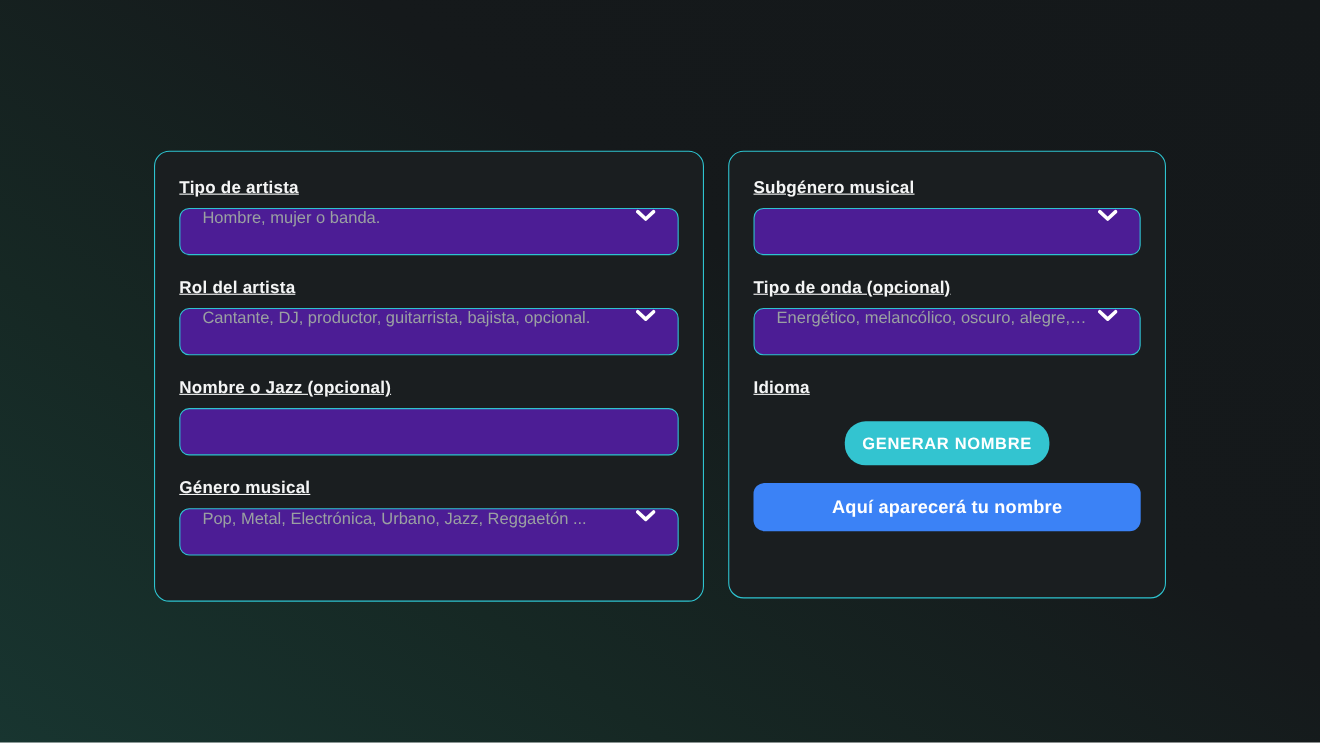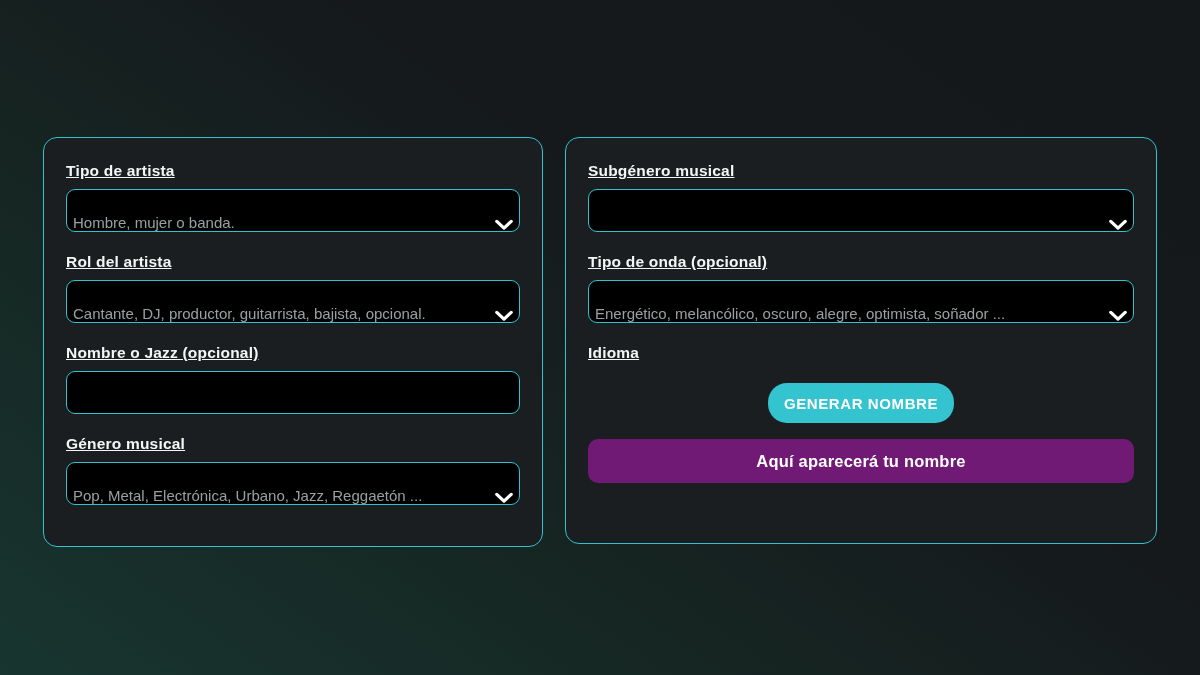--- a/index.html
+++ b/index.html
@@ -13,41 +13,41 @@
     display: flex; justify-content: center; align-items: flex-start;
     padding-top: 137px; gap: 22px;
   }
   .card {
     background: #1a1e20;
     border: 1.5px solid #2ec3cf;
     border-radius: 14px;
     padding: 24px 22px;
   }
   .card.left  { width: 500px; height: 410px; }
-  .card.right { width: 592px; height: 407px; }
+  .card.right { width: 398px; height: 407px; }
   .field { margin-bottom: 21px; }
   .field:last-of-type { margin-bottom: 0; }
   .label {
     display: block;
     color: #f4f5f5;
     font-size: 15.5px;
     font-weight: 700;
     letter-spacing: 0.2px;
     margin-bottom: 9px;
     text-decoration: underline;
   }
   .control {
     width: 100%;
     height: 43px;
     border: 1.6px solid #2ec3cf;
     border-radius: 9px;
-    background: #000000;
+    background: #4c1d95;
     display: flex;
-    align-items: flex-end;
-    padding: 0 6px;
+    align-items: flex-start;
+    padding: 0 20px;
     color: #9aa0a2;
     font-size: 15px;
   }
   .control .ph {
     flex: 1;
     white-space: nowrap;
     overflow: hidden;
     text-overflow: ellipsis;
   }
   .control.selectbox { cursor: pointer; }
@@ -69,21 +69,21 @@
     font-family: "Liberation Sans", "DejaVu Sans", sans-serif;
     font-size: 15px;
     font-weight: 700;
     letter-spacing: 0.6px;
     cursor: pointer;
   }
   .result-box {
     margin-top: 16px;
     width: 100%;
     height: 44px;
-    background: #701a75;
+    background: #3b82f6;
     border-radius: 10px;
     display: flex;
     align-items: center;
     justify-content: center;
     color: #ffffff;
     font-size: 16.5px;
     font-weight: 700;
     letter-spacing: 0.2px;
   }
 </style>

